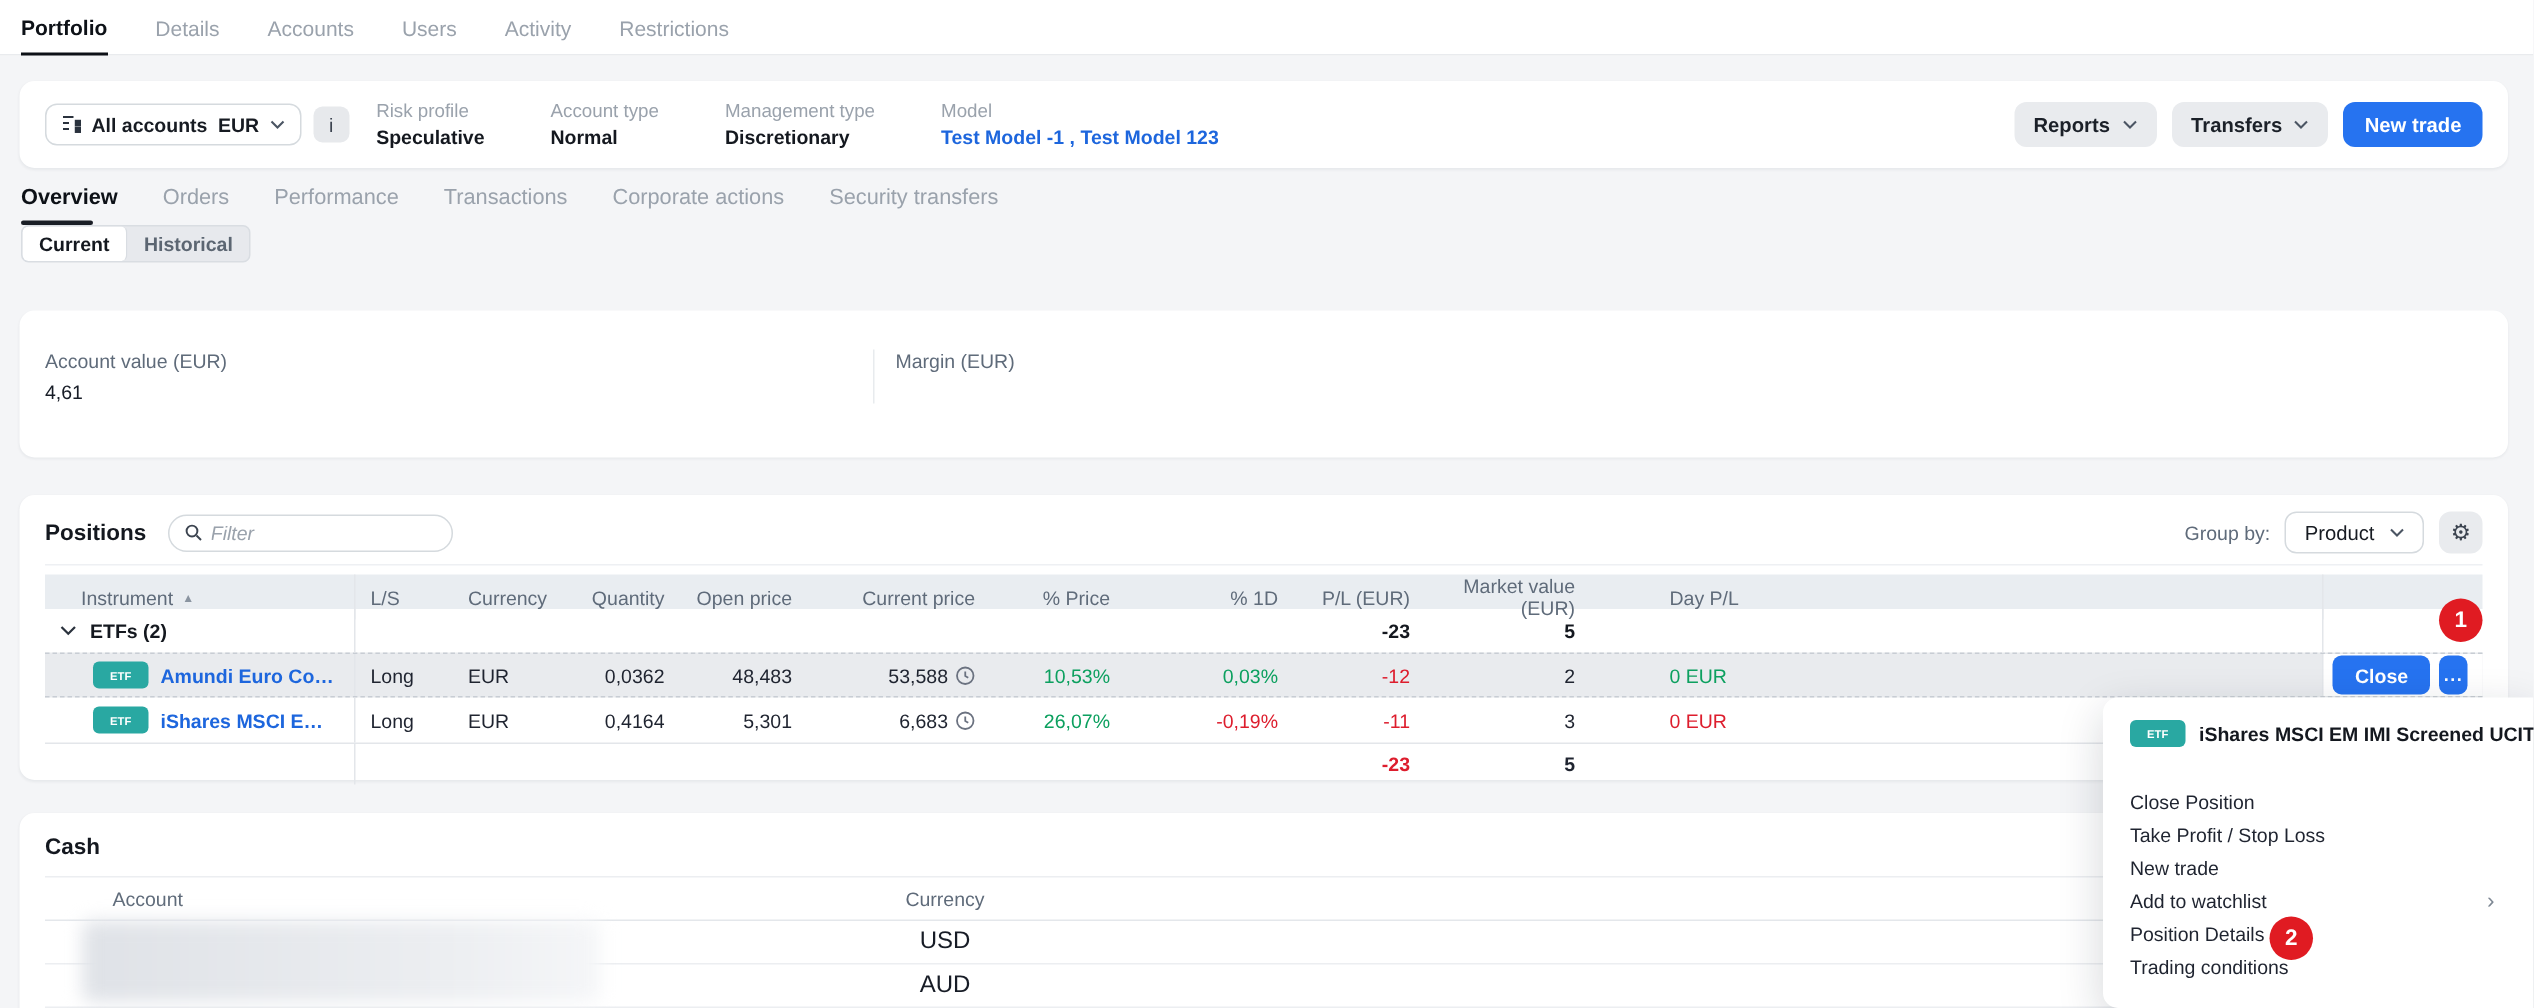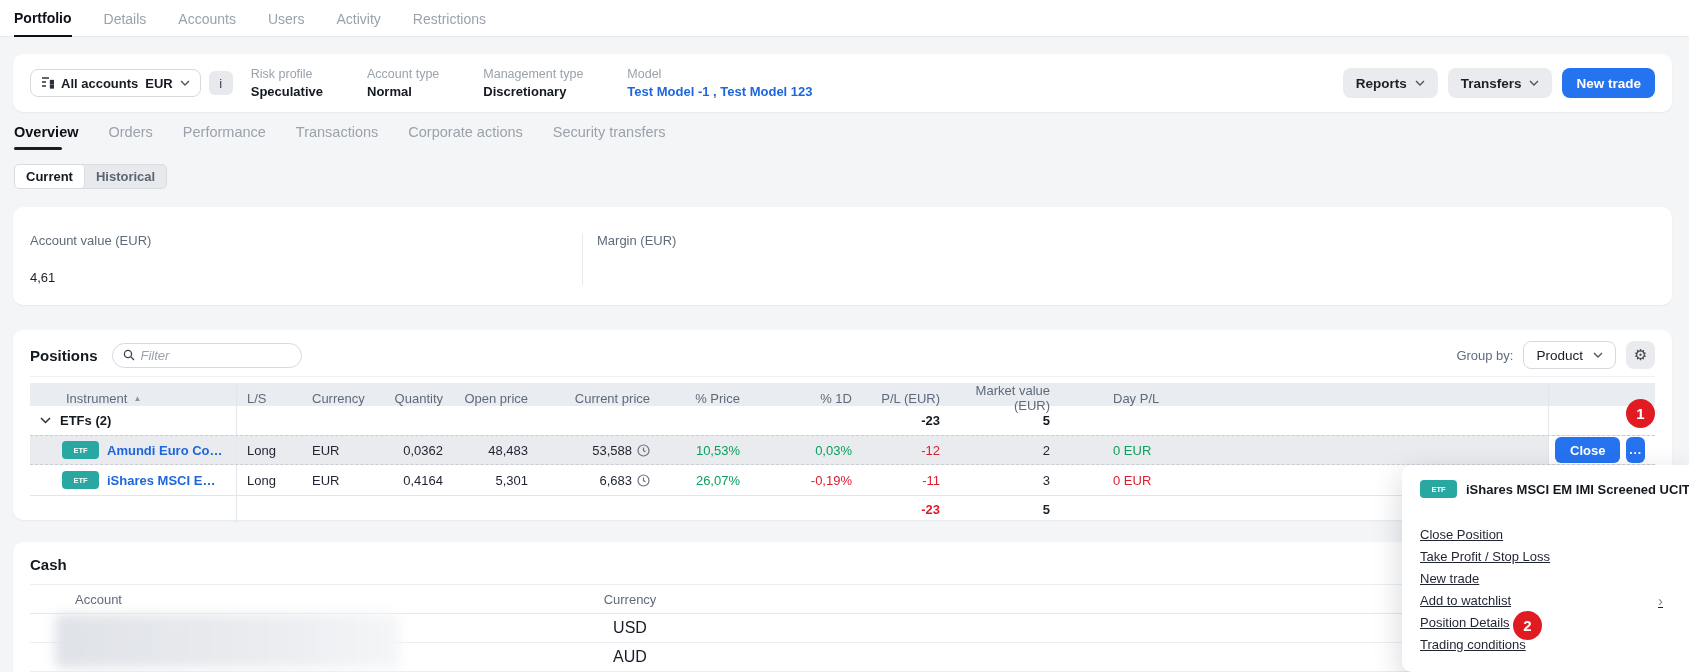--- a/index.html
+++ b/index.html
@@ -34,33 +34,33 @@
   .btn-blue { background:#2673f0; border:none; border-radius:8px; height:30px; padding:0 14px; font-size:13.5px;
               font-weight:bold; color:#fff; cursor:pointer; font-family:"Liberation Sans",sans-serif; }
 
   
   .subnav { position:absolute; left:14px; top:124px; display:flex; gap:30px; }
   .subnav .tab { font-size:14.5px; color:#9aa2ac; cursor:pointer; }
   .subnav .tab.active { color:#0d1117; font-weight:bold; }
   .subnav .tab.active .bar { width:48px; height:3px; background:#1a1e26; border-radius:2px; margin-top:7px; }
 
   
-  .toggle { position:absolute; left:14px; top:164px; display:inline-flex; background:#e7e9ed;
+  .toggle { position:absolute; left:14px; top:150px; display:inline-flex; background:#e7e9ed;
             border:1px solid #d9dde2; border-radius:5px; overflow:hidden; }
   .toggle .seg { font-size:13px; font-weight:bold; padding:4px 11px; color:#5c6672; cursor:pointer; }
   .toggle .seg.active { background:#fff; color:#14181f; border-right:1px solid #d9dde2; border-radius:4px; }
 
   
   .balance-card { top:207px; height:98px; padding:14px 17px 0; }
   .card-title { font-size:15px; font-weight:bold; color:#14181f; }
   .balance-head { border-bottom:1px solid #eceef1; padding-bottom:12px; position:relative; }
   .balance-metrics { display:grid; grid-template-columns:552px 542px 1fr; margin-top:12px; }
   .metric { padding-right:10px; }
   .metric + .metric { border-left:1px solid #e8ebee; padding-left:14px; }
-  .metric .lbl { font-size:13px; color:#5f6b7a; margin-bottom:22px; }
+  .metric .lbl { font-size:13px; color:#5f6b7a; margin-bottom:6px; }
   .metric .val { font-size:13px; color:#171c26; }
   .chev-abs { position:absolute; right:2px; top:4px; cursor:pointer; }
 
   
   .positions-card { top:330px; height:190px; padding:10px 17px 0; }
   .pos-head { display:flex; align-items:center; gap:14px; height:30px; }
   .filter-box { display:flex; align-items:center; gap:6px; border:1px solid #d5dade; border-radius:14px;
                 height:25px; width:190px; padding:0 10px; }
   .filter-box input { border:none; outline:none; font-size:13px; font-style:italic; color:#3c4450; width:140px;
                       font-family:"Liberation Sans",sans-serif; background:transparent; }
@@ -117,21 +117,21 @@
   .redacted { position:absolute; left:42px; top:72px; width:345px; height:54px; border-radius:6px;
               background:linear-gradient(90deg,#dfe2e7,#eceef1 70%,#f5f6f8); filter:blur(6px); }
 
   
   .ctx-menu { position:absolute; left:1402px; top:465px; width:287px; height:207px; background:#fff;
               border-radius:10px 0 0 10px; box-shadow:0 10px 30px rgba(15,25,45,.18); z-index:40; }
   .ctx-head { display:flex; align-items:center; gap:9px; padding:15px 18px 0; }
   .ctx-title { font-size:13px; font-weight:bold; color:#14181f; white-space:nowrap; }
   .ctx-list { margin-top:25px; }
   .ctx-item { height:22px; padding:0 18px; display:flex; align-items:center; font-size:13px; color:#1f2430;
-              cursor:pointer;text-decoration:underline; }
+              cursor:pointer; }
   .ctx-item .sub { margin-left:auto; color:#7d8793; font-size:15px; margin-right:8px; }
 
   
   .num-badge { position:absolute; width:29px; height:29px; background:#e01b22; border-radius:50%; color:#fff;
                font-size:15px; font-weight:bold; display:flex; align-items:center; justify-content:center; z-index:60; }
   .badge-1 { left:1626px; top:399px; }
   .badge-2 { left:1513px; top:611px; }
 
   svg { display:block; }
 </style>
@@ -264,21 +264,21 @@
       </div>
       <button class="gear-btn">
           <span>⚙</span>
         </button>
     </div>
   </div>
 
   <div class="ptable">
 
     <div class="prow phead">
-      <div class="cell c-instr" style="padding-left:36px">
+      <div class="cell c-instr" style="padding-left:24px">
         <span>Instrument</span>
           <span class="sort-ico">▲</span>
       </div>
       <div class="cell">L/S</div>
       <div class="cell">Currency</div>
       <div class="cell r">Quantity</div>
       <div class="cell r">Open price</div>
       <div class="cell r">Current price</div>
       <div class="cell r">% Price</div>
       <div class="cell r">% 1D</div>

